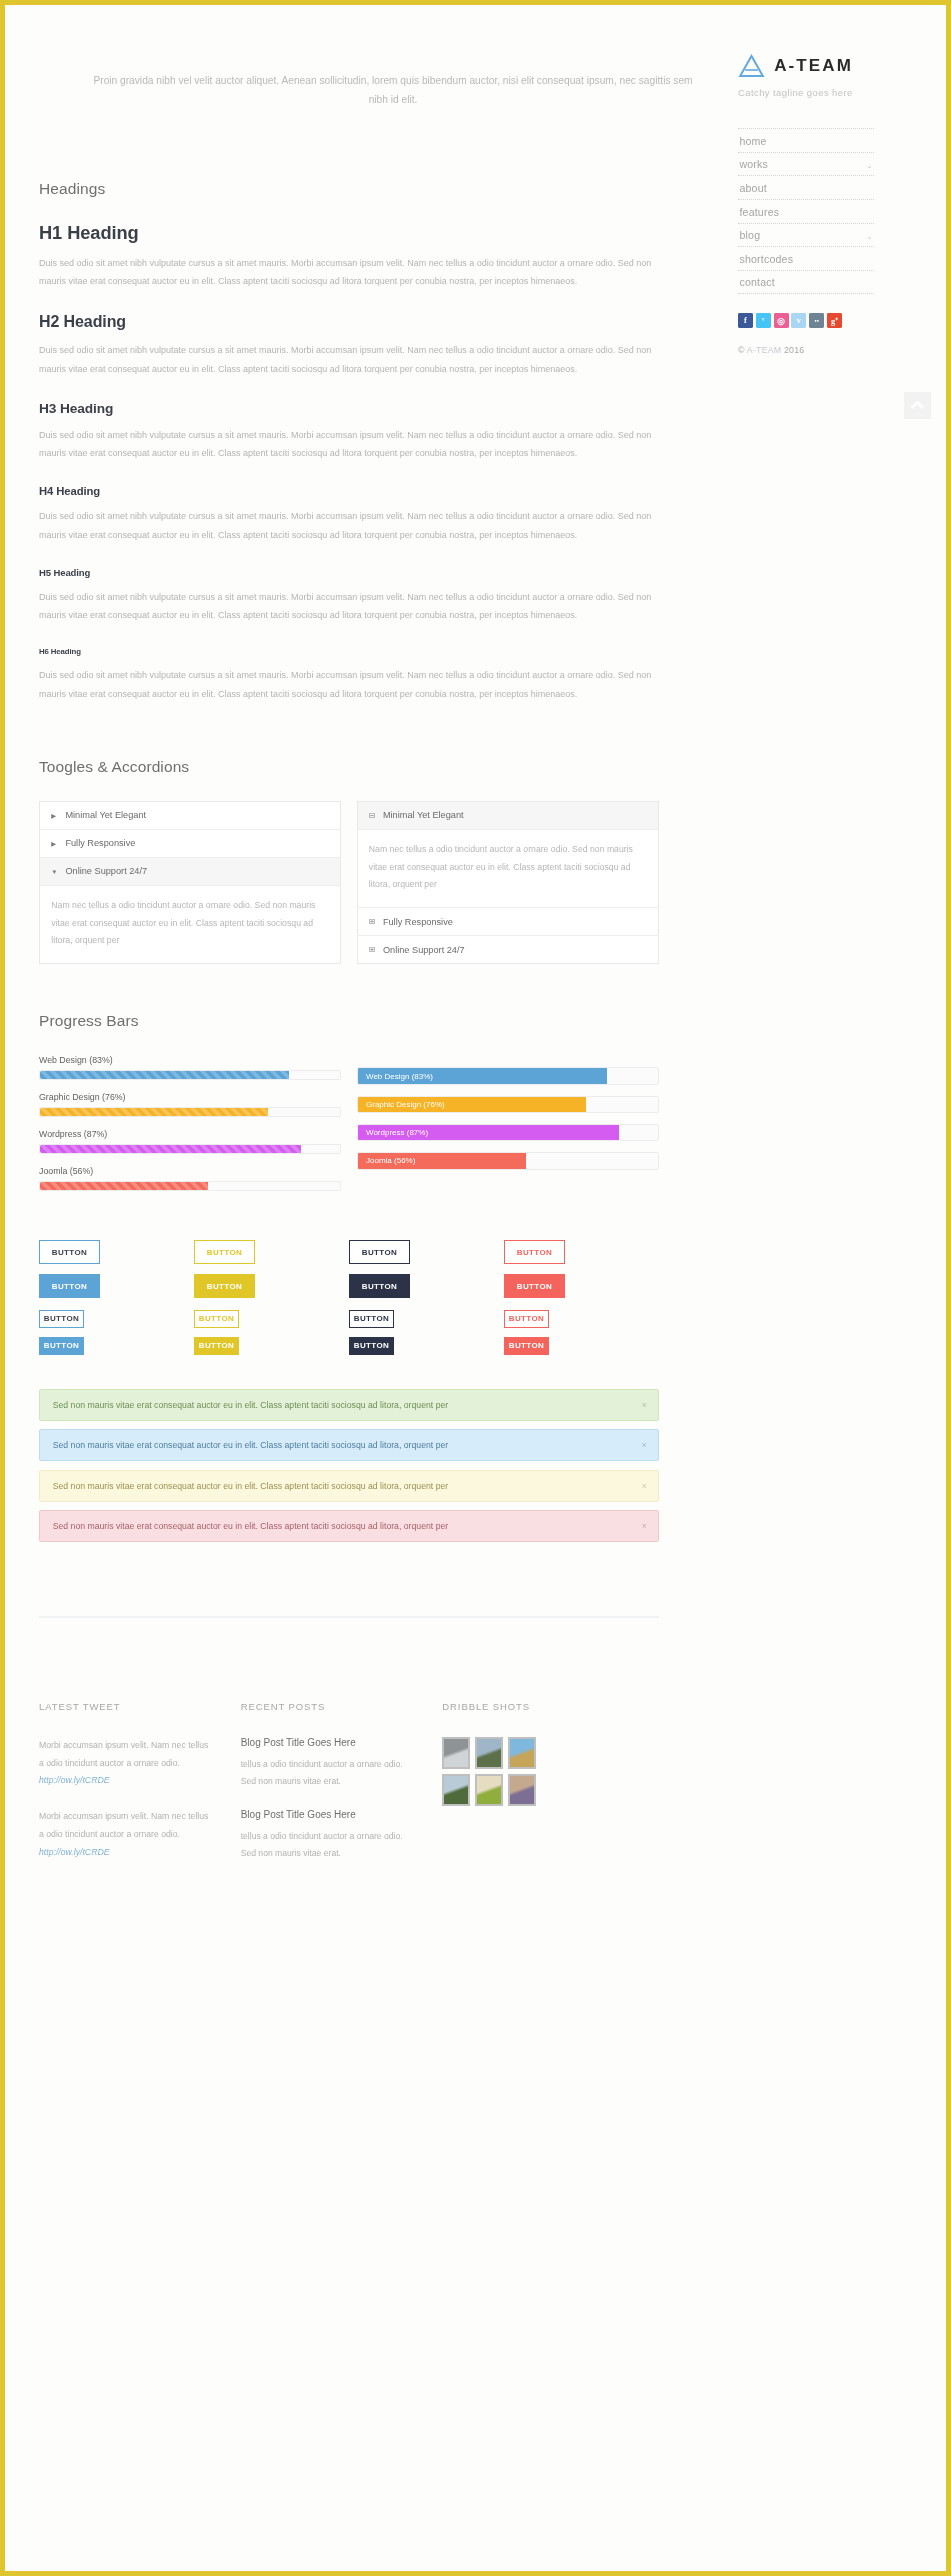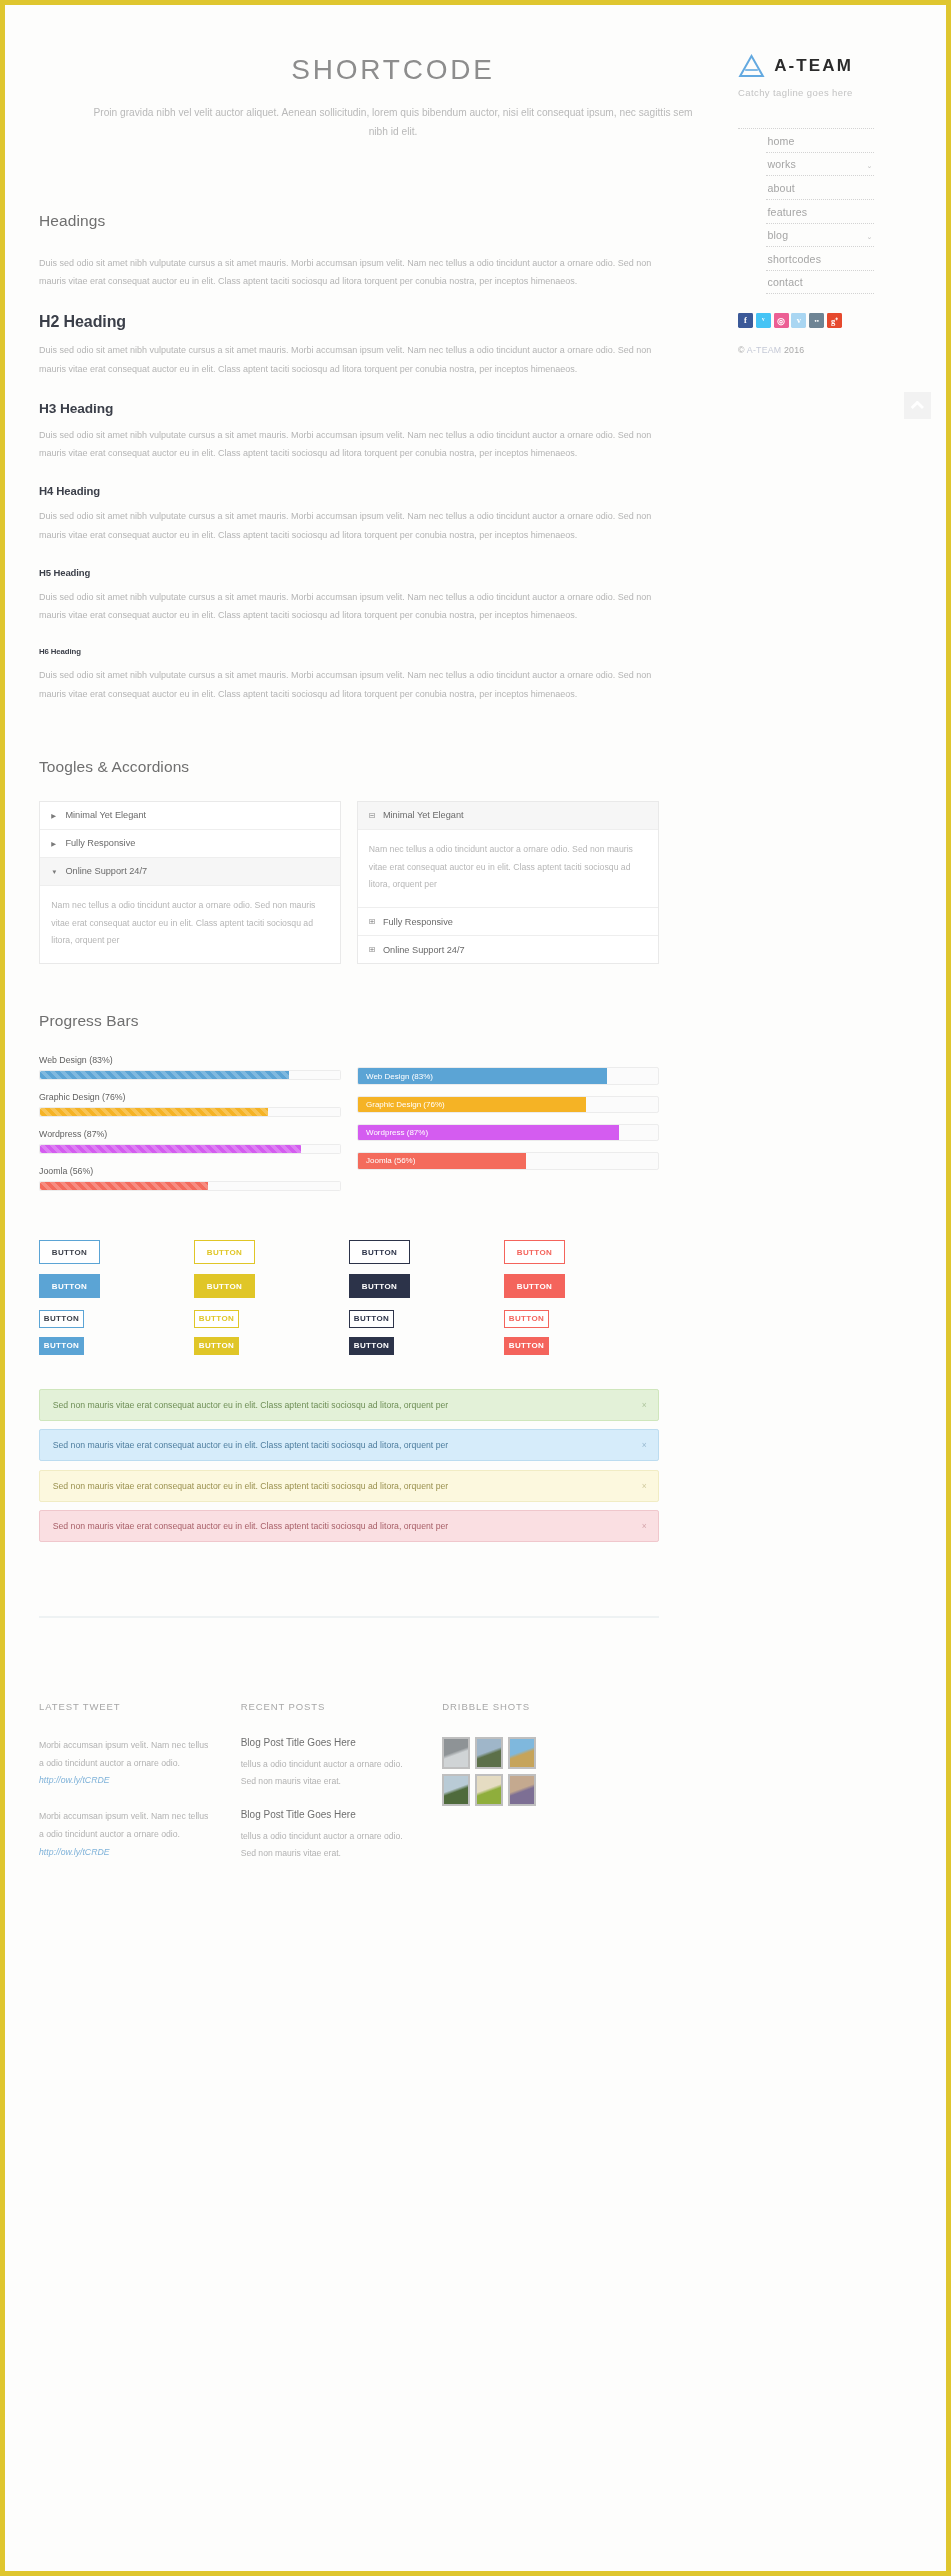--- a/index.html
+++ b/index.html
@@ -94,21 +94,20 @@
   .nav-item {
     border-bottom: 0.7px dotted #d3d3d3;
     padding: 5.6px 1.4px 5px 1.4px;
     font-size: 10.6px;
     color: #a5a5a5;
     font-weight: 300;
     display: flex;
     justify-content: space-between;
     align-items: flex-end;
     letter-spacing: 0.2px;
-    margin-left: 28px;
   }
   .nav-caret {
     font-size: 7px;
     color: #bdbdbd;
   }
 
   .socials {
     margin-top: 18.3px;
     display: flex;
     gap: 2.8px;
@@ -337,21 +336,20 @@
     background-position: center;
   }
 </style>
 </head>
 <body>
 
 <div class="page">
 <div class="inner">
 
   <div class="site-header">
-    <div class="header-title">SHORTCODE</div>
     <div class="header-sub">Proin gravida nibh vel velit auctor aliquet. Aenean sollicitudin, lorem quis bibendum auctor, nisi elit consequat ipsum, nec sagittis sem nibh id elit.</div>
   </div>
 
   <div class="sidebar">
     <div class="brand-row">
       <svg class="brand-mark" viewBox="0 0 40 36">
         <path d="M20 3 L37 33 L3 33 Z" fill="none" stroke="#63a9e0" stroke-width="3"></path>
         <line x1="10.5" y1="24" x2="29.5" y2="24" stroke="#63a9e0" stroke-width="2.4"></line>
       </svg>
       <div class="brand-name">A-TEAM</div>
@@ -406,20 +404,21 @@
     </svg>
   </div>
 
   <div class="content-wrap">
     <div class="main-col">
 
       <div style="margin-top:70px">
         <div class="section-title">Headings</div>
         <div id="headings-list" style="margin-top:24px">
               <div style="margin-bottom: 22.6px;">
+                <div class="hx h1x">H1 Heading</div>
                 <div class="body-p">Duis sed odio sit amet nibh vulputate cursus a sit amet mauris. Morbi accumsan ipsum velit. Nam nec tellus a odio tincidunt auctor a ornare odio. Sed non mauris vitae erat consequat auctor eu in elit. Class aptent taciti sociosqu ad litora torquent per conubia nostra, per inceptos himenaeos.</div>
               </div>
               <div style="margin-bottom: 22.6px;">
                 <div class="hx h2x">H2 Heading</div>
                 <div class="body-p">Duis sed odio sit amet nibh vulputate cursus a sit amet mauris. Morbi accumsan ipsum velit. Nam nec tellus a odio tincidunt auctor a ornare odio. Sed non mauris vitae erat consequat auctor eu in elit. Class aptent taciti sociosqu ad litora torquent per conubia nostra, per inceptos himenaeos.</div>
               </div>
               <div style="margin-bottom: 22.6px;">
                 <div class="hx h3x">H3 Heading</div>
                 <div class="body-p">Duis sed odio sit amet nibh vulputate cursus a sit amet mauris. Morbi accumsan ipsum velit. Nam nec tellus a odio tincidunt auctor a ornare odio. Sed non mauris vitae erat consequat auctor eu in elit. Class aptent taciti sociosqu ad litora torquent per conubia nostra, per inceptos himenaeos.</div>
               </div>

